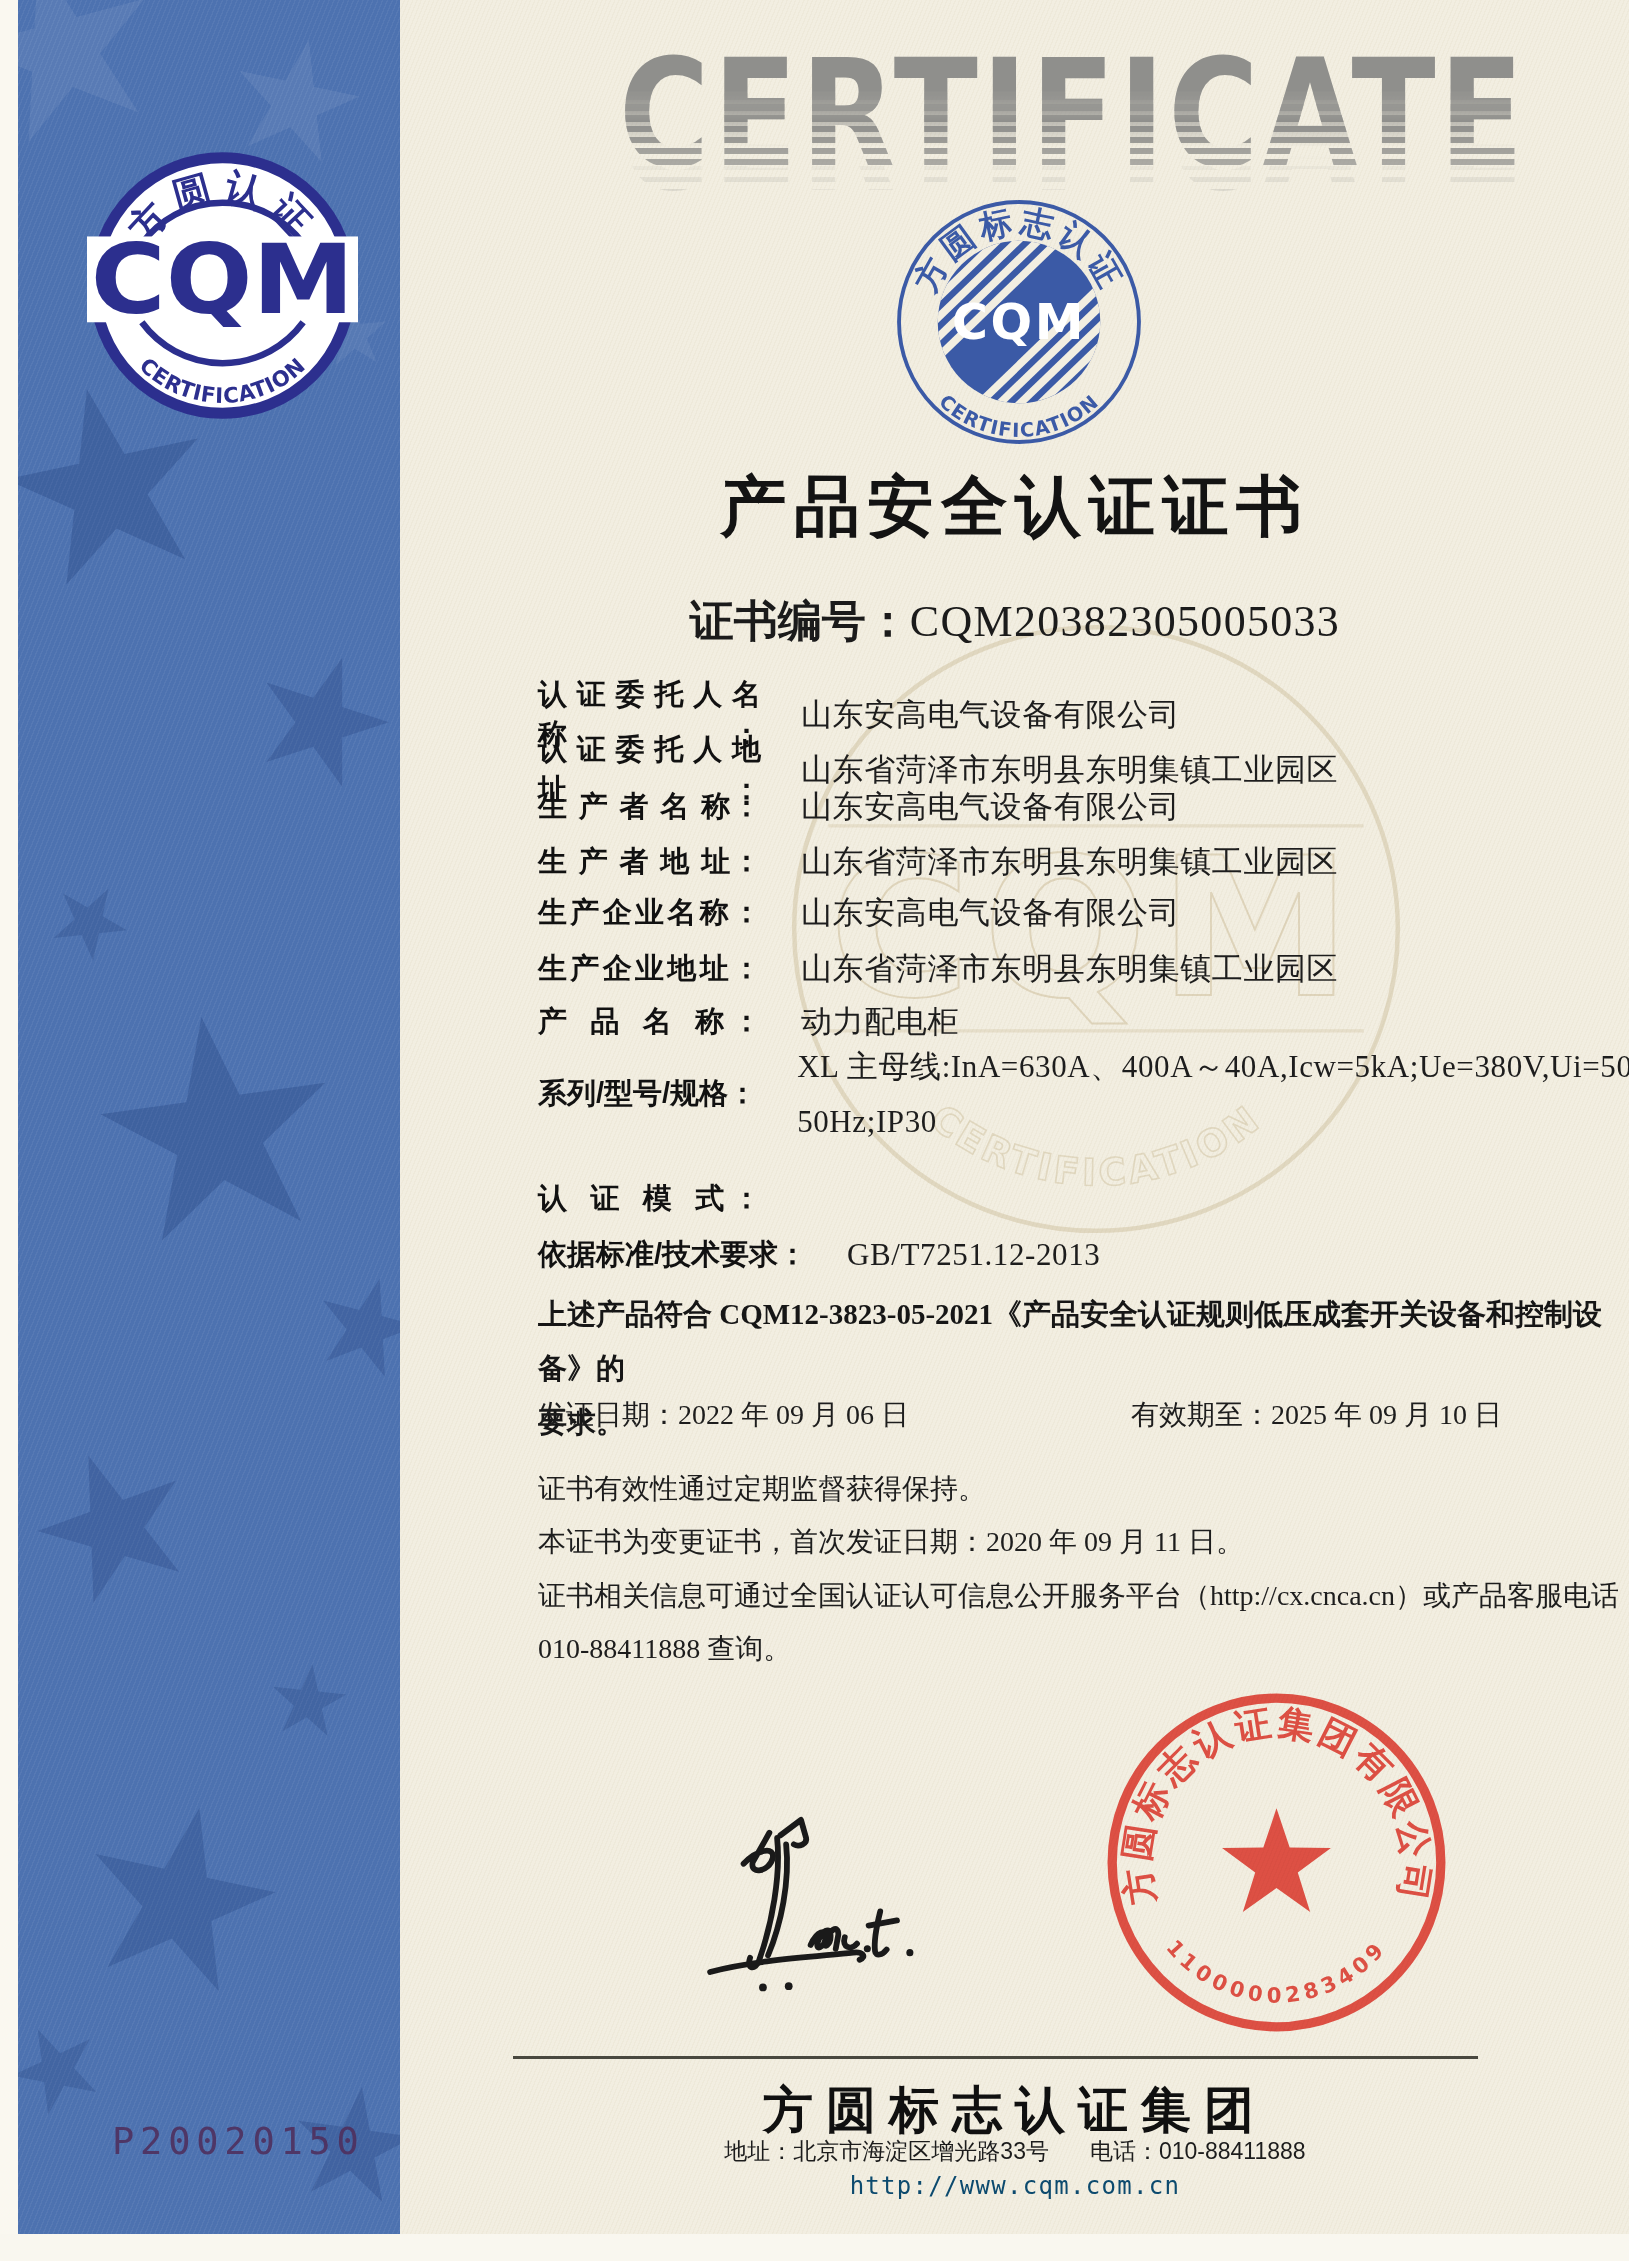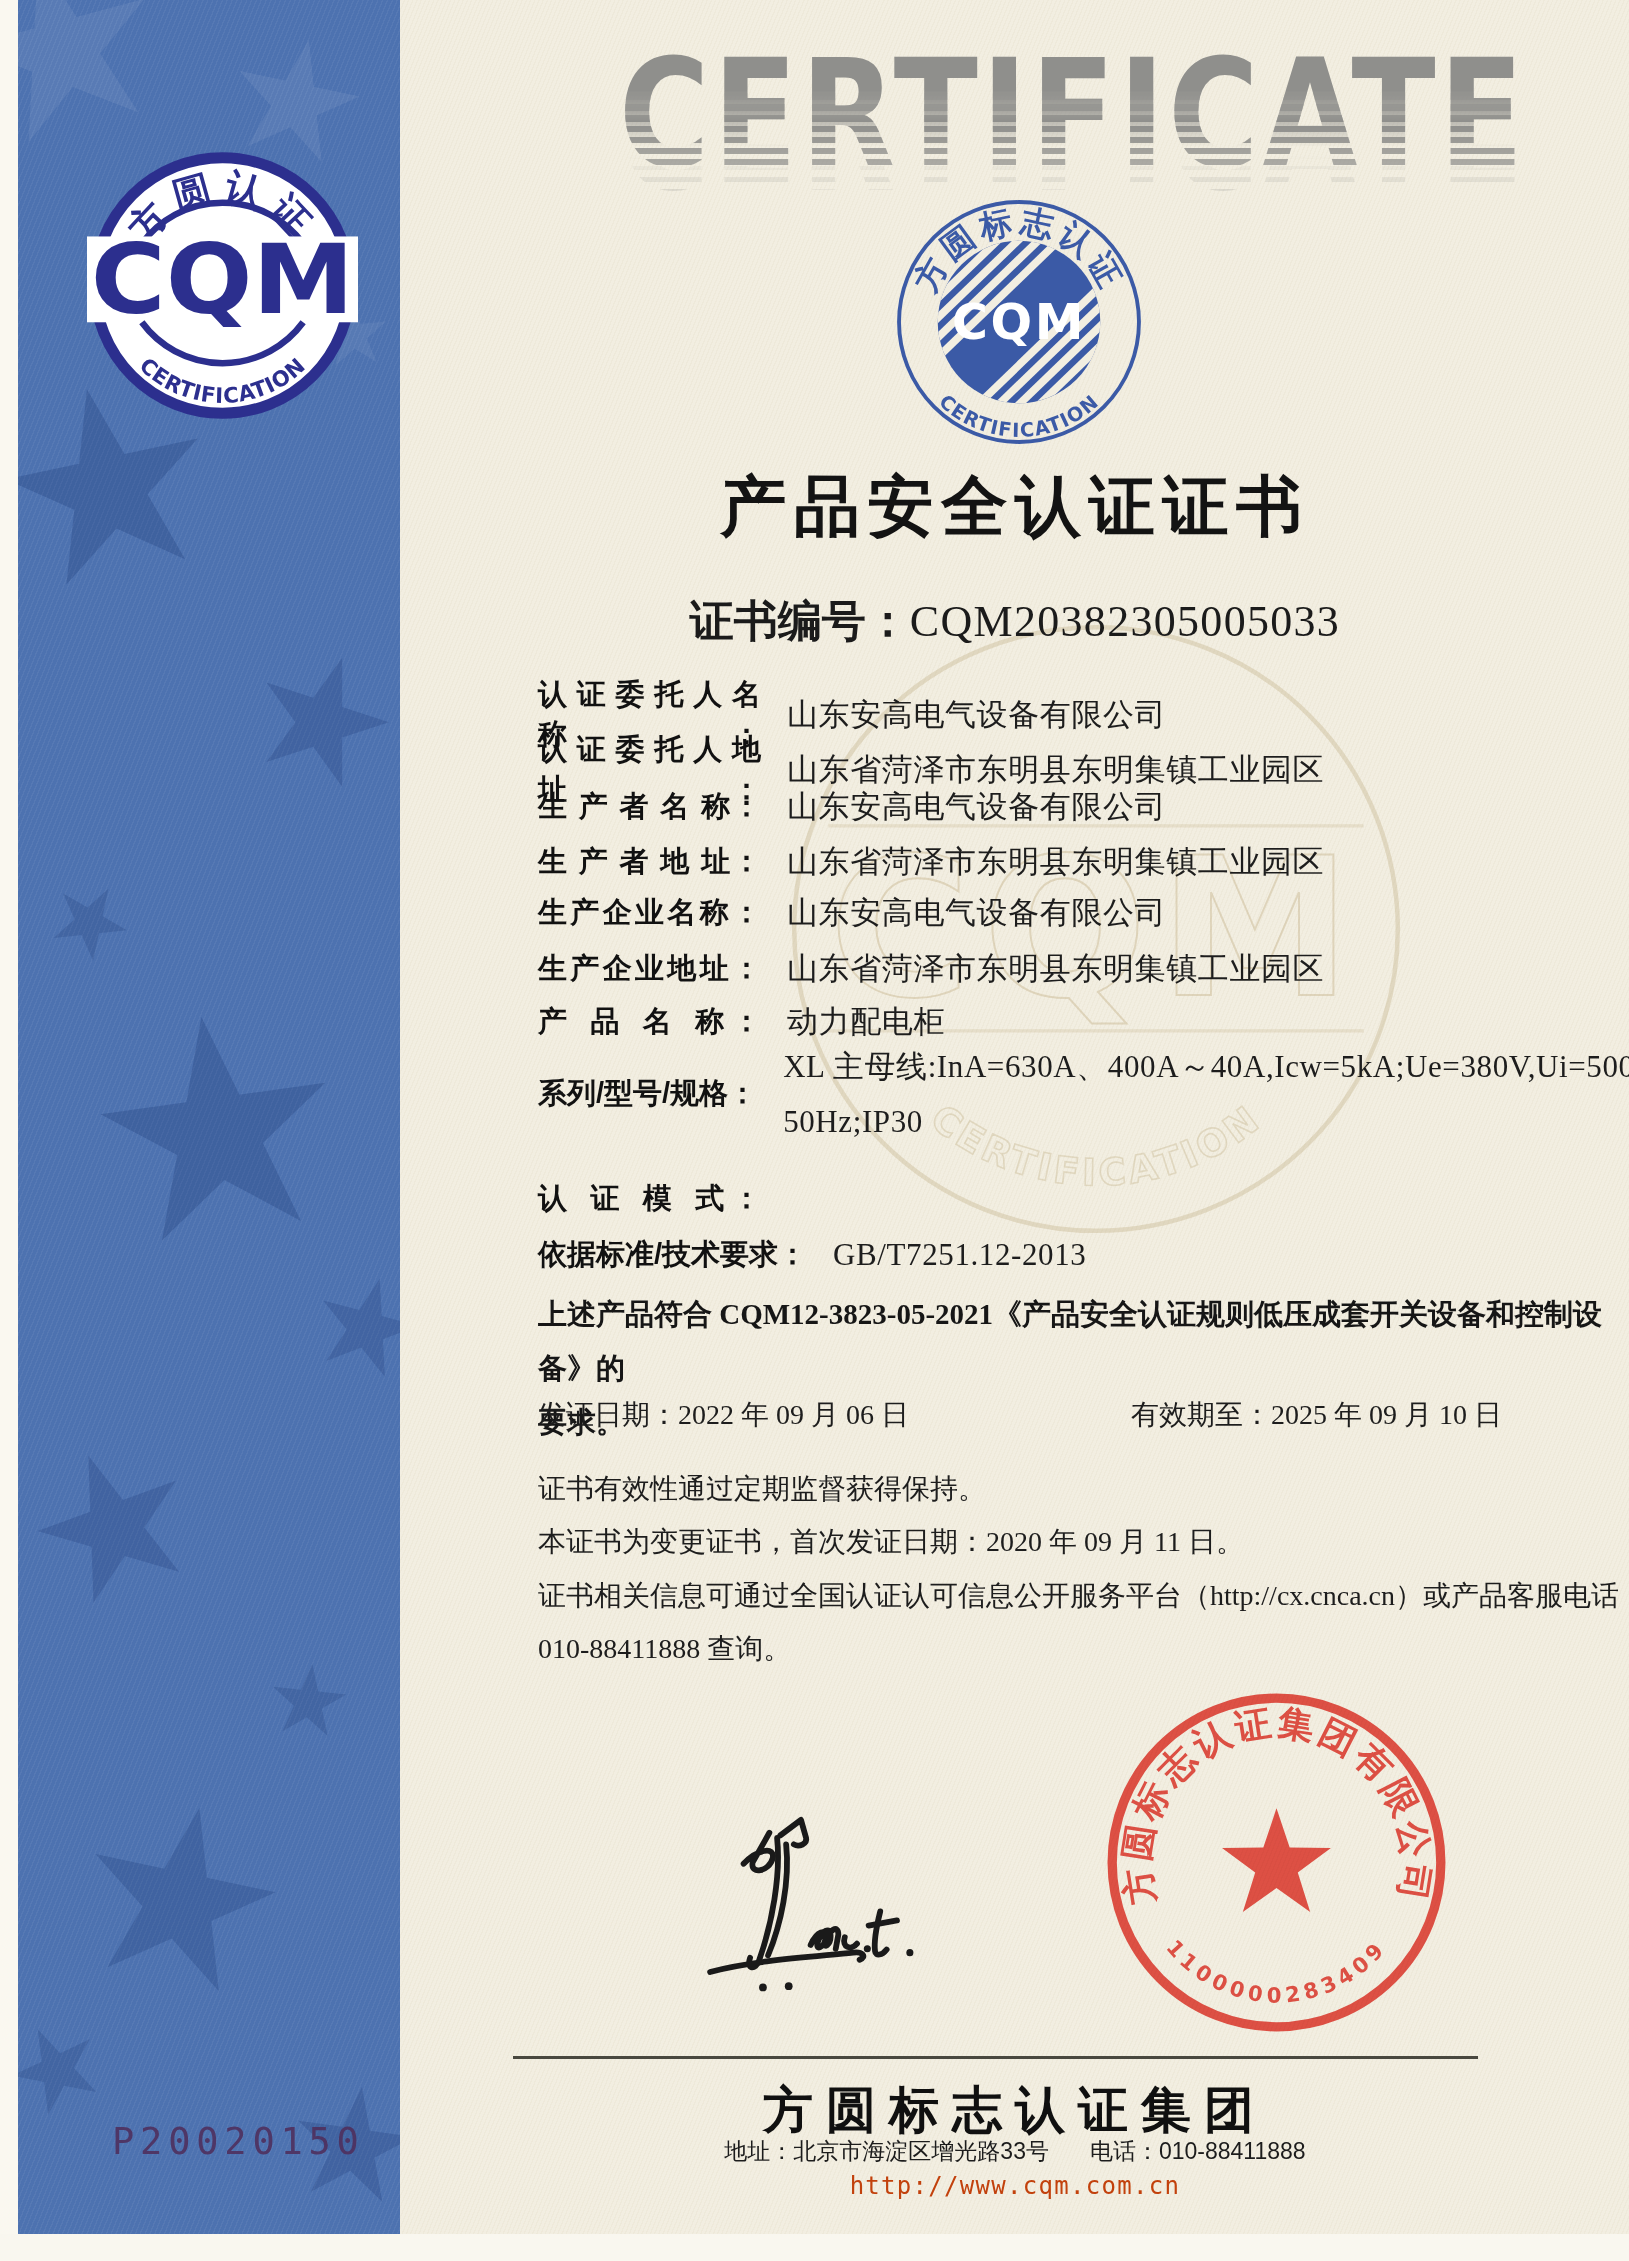--- a/index.html
+++ b/index.html
@@ -81,21 +81,21 @@
   .cert-no .val{letter-spacing:1.3px;}
 
   .row{position:absolute;left:538px;width:1070px;display:flex;align-items:center;z-index:2;}
   .row .lbl{
     font-family:"Liberation Sans", sans-serif;font-weight:700;font-size:29px;color:#111;
     width:223px;flex:0 0 auto;text-align:justify;text-align-last:justify;white-space:normal;
   }
   .row.label-auto .lbl{width:auto;text-align:left;text-align-last:auto;}
   .row .val{
     font-family:"Liberation Serif", serif;font-size:31px;color:#1d1d1d;
-    margin-left:26px;letter-spacing:0.6px;white-space:nowrap;
+    margin-left:40px;letter-spacing:0.6px;white-space:nowrap;
   }
   .row .val .vline{display:block;line-height:55px;}
 
   .para{
     position:absolute;left:538px;width:1083px;z-index:2;
     font-family:"Liberation Serif", serif;font-weight:700;font-size:29px;color:#161616;line-height:54px;
   }
   .dates{position:absolute;left:538px;width:1070px;z-index:2;
     font-family:"Liberation Serif", serif;font-size:28px;color:#1d1d1d;}
   .dates .valid{position:absolute;left:593px;top:0;}
@@ -112,21 +112,21 @@
     font-family:"Liberation Serif", serif;font-weight:900;
     font-size:50px;letter-spacing:13px;color:#101010;
   }
   .footer-addr{
     position:absolute;left:400px;width:1230px;top:2136px;text-align:center;z-index:2;
     font-family:"Liberation Sans", sans-serif;font-size:23px;font-weight:500;color:#1c1c1c;
   }
   .footer-addr .gap{display:inline-block;width:41px;}
   .footer-url{
     position:absolute;left:400px;width:1230px;top:2172px;text-align:center;z-index:2;
-    font-family:"DejaVu Sans Mono", monospace;font-size:24px;color:#c2410c;letter-spacing:1.3px;
+    font-family:"DejaVu Sans Mono", monospace;font-size:24px;color:#0c4a6e;letter-spacing:1.3px;
   }
   svg text{font-family:"DejaVu Sans", sans-serif;}
 </style>
 </head>
 <body>
 
 <div class="paper"></div>
 <div class="edge-left"></div>
 <div class="edge-bottom"></div>
 

